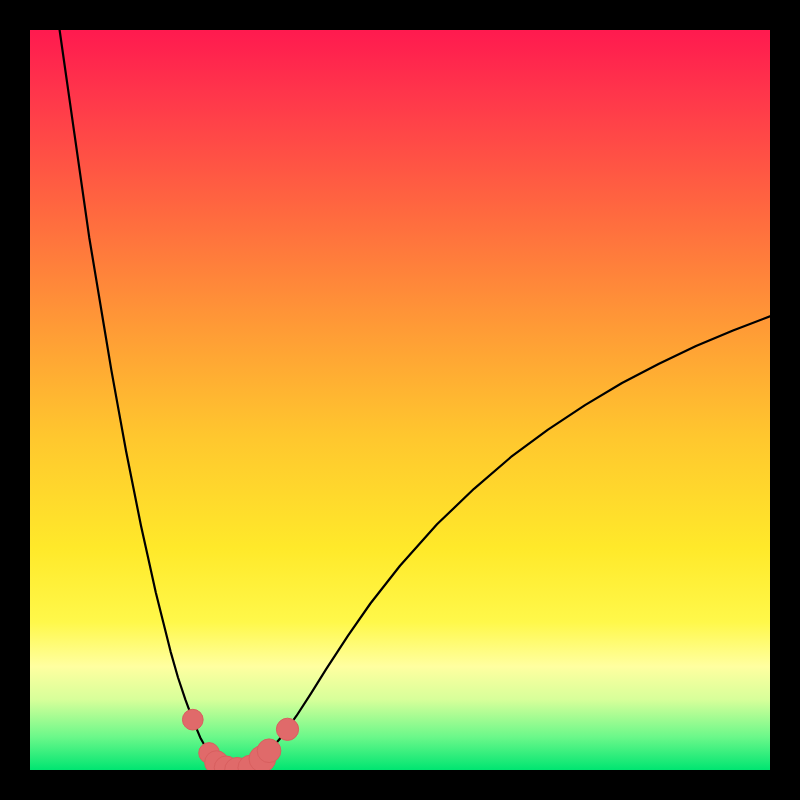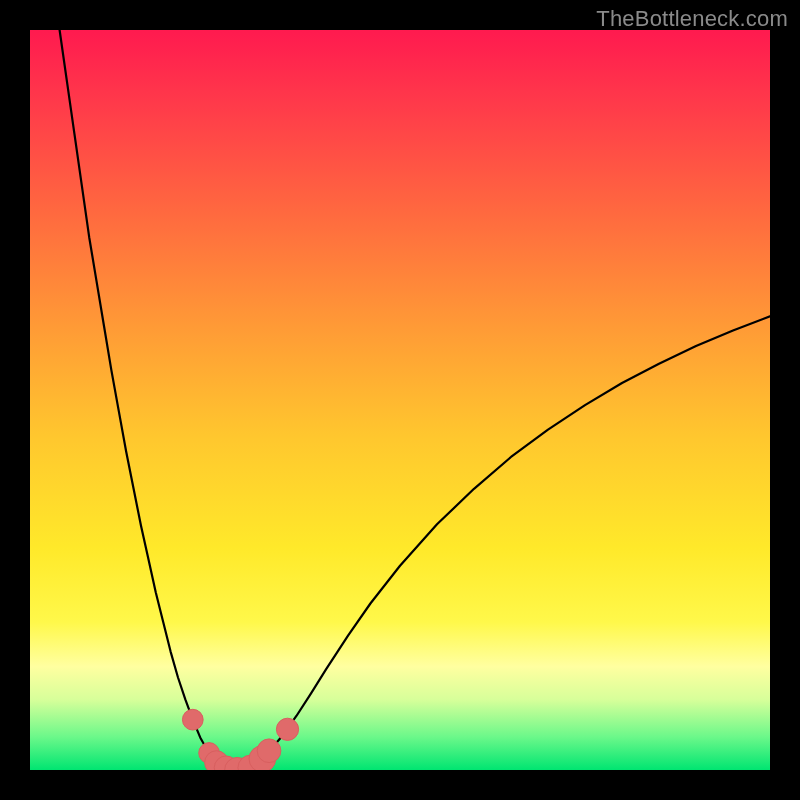--- a/index.html
+++ b/index.html
@@ -47,21 +47,20 @@
     font-family: Arial, Helvetica, sans-serif;
     font-size: 22px;
     color: #8a8a8a;
     letter-spacing: 0.2px;
   }
 </style>
 </head>
 <body>
 
 <div class="frame">
-  <div class="watermark">TheBottleneck.com</div>
   <div class="plot">
     <svg class="gradient" viewBox="0 0 740 740" preserveAspectRatio="none">
       <defs>
         <linearGradient id="bg" x1="0" y1="0" x2="0" y2="1">
             <stop offset="0%" stop-color="#ff1a4f"></stop>
             <stop offset="10%" stop-color="#ff3a4a"></stop>
             <stop offset="25%" stop-color="#ff6a3f"></stop>
             <stop offset="40%" stop-color="#ff9a36"></stop>
             <stop offset="55.00000000000001%" stop-color="#ffc72e"></stop>
             <stop offset="70%" stop-color="#ffe92a"></stop>

